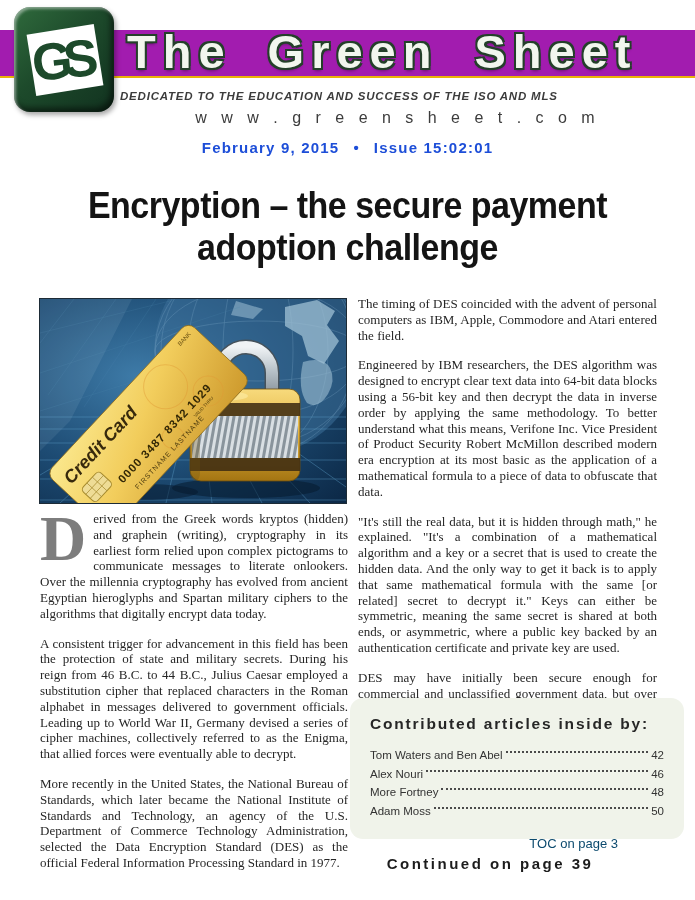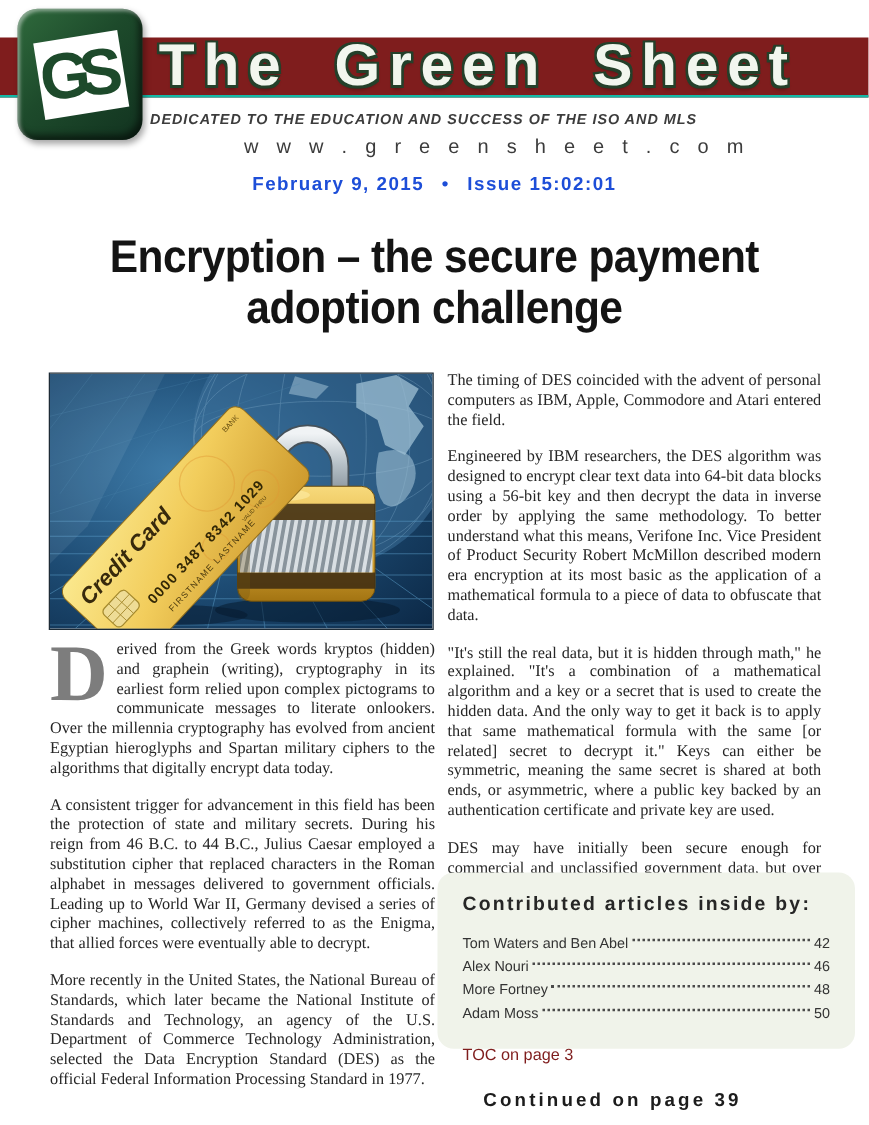--- a/index.html
+++ b/index.html
@@ -6,21 +6,21 @@
   html,body { background:#ffffff; }
   .page {
     position:relative; width:695px; height:900px; margin:0 auto;
     background:#ffffff; overflow:hidden;
     font-family:"Liberation Serif", serif; color:#232323;
   }
 
   
   .band {
     position:absolute; left:0; top:30px; width:695px; height:48px;
-    background:#7f1d1d; border-bottom:2px solid #14b8a6;
+    background:#a21caf; border-bottom:2px solid #eab308;
   }
   .masthead-title {
     position:absolute; left:127px; top:-6px; width:568px;
     font-family:"Liberation Sans", sans-serif; font-weight:bold;
     font-size:47px; letter-spacing:7px; word-spacing:16px; white-space:nowrap;
     color:#f2f6ee;
     text-shadow:-2px -2px 0 #24402a, 2px -2px 0 #24402a, -2px 2px 0 #24402a,
                  2px 2px 0 #24402a, 0 3px 3px rgba(0,0,0,.35);
   }
   .logo {
@@ -92,29 +92,29 @@
     font-family:"Liberation Sans", sans-serif;
   }
   .contrib-heading {
     font-weight:bold; font-size:15.5px; letter-spacing:1.8px; color:#262626;
     margin-bottom:13px;
   }
   .toc-row { display:flex; align-items:center; font-size:11.5px; color:#333333; line-height:18.5px; }
   .toc-leader { flex:1; border-bottom:2px dotted #4a4a4a; margin:0 3px; transform:translateY(-3px); }
   .toc-page { color:#333333; }
   .toc-note {
-    margin-top:16px; padding-right:46px;
-    font-size:13px; color:#7f1d1d;
+    margin-top:16px; text-align:right; padding-right:46px;
+    font-size:13px; color:#0c4a6e;
   }
 
   
   .continued {
     position:absolute; left:310px; top:855px; width:360px; text-align:center;
     font-family:"Liberation Sans", sans-serif; font-weight:bold;
-    font-size:15px; letter-spacing:2.5px; color:#1c1c1c;margin-top:17px;
+    font-size:15px; letter-spacing:2.5px; color:#1c1c1c;
   }
 </style>
 </head>
 <body>
 
 <div class="page">
 
   <header>
     <div class="band">
       <div class="masthead-title">The Green Sheet</div>

